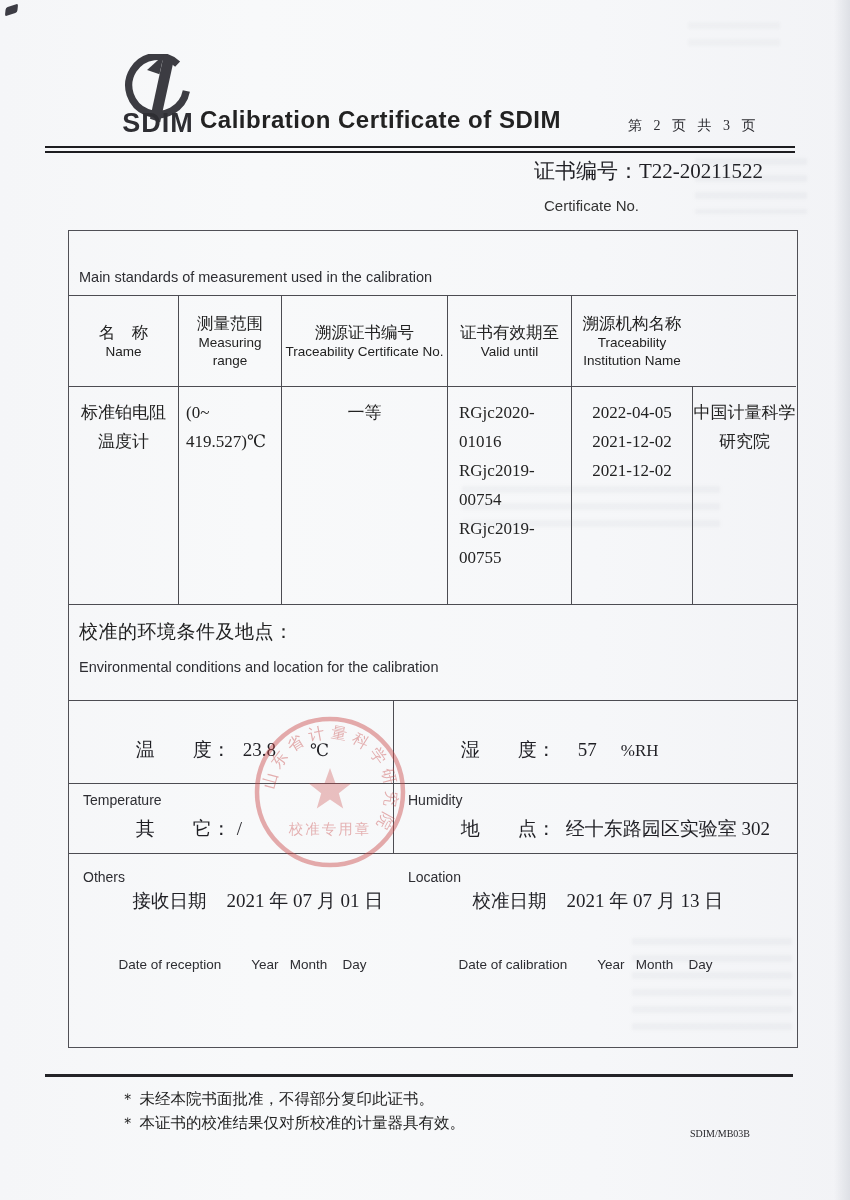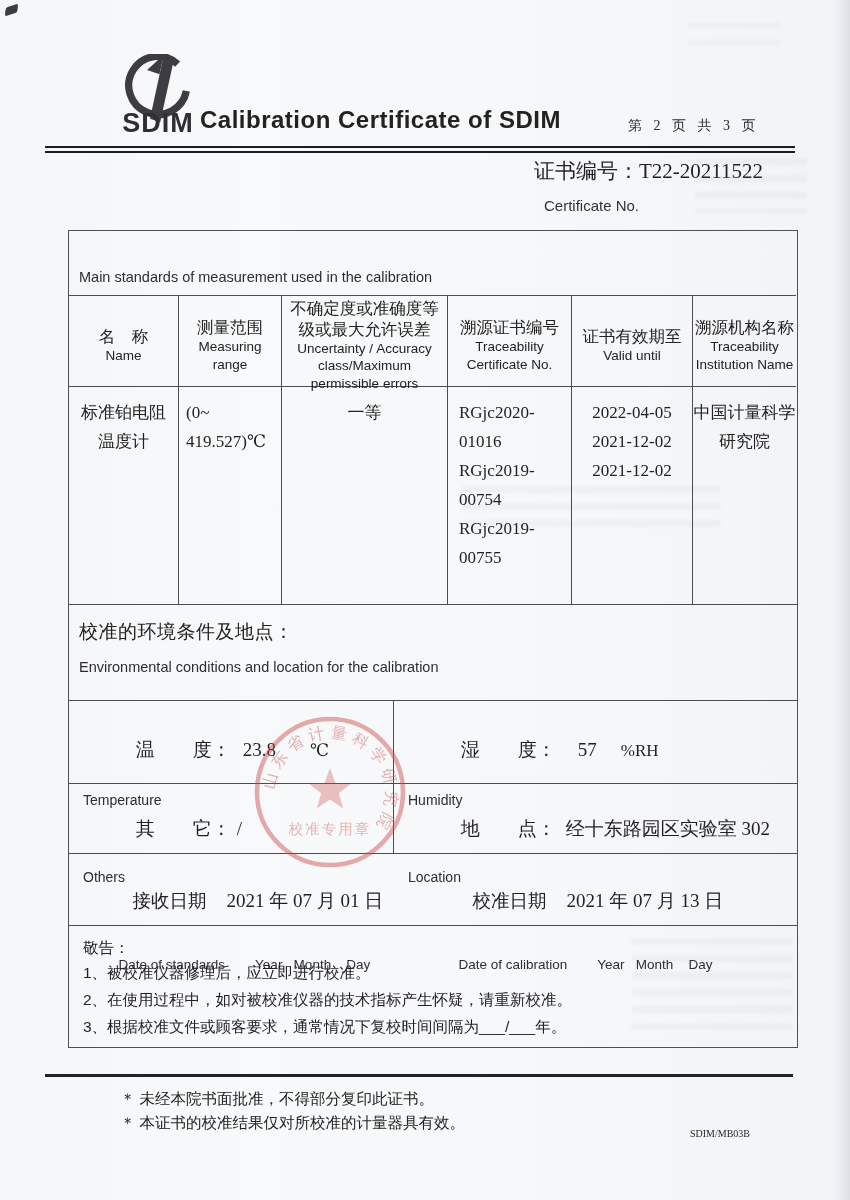--- a/index.html
+++ b/index.html
@@ -133,24 +133,20 @@
     <div class="grid6 std-head">
       <div class="cell">
         <div class="zh">名　称</div>
         <div class="en">Name</div>
       </div>
       <div class="cell">
         <div class="zh">测量范围</div>
         <div class="en">Measuring range</div>
       </div>
       <div class="cell">
-        <div class="zh">不确定度或准确度等级或最大允许误差</div>
-        <div class="en">Uncertainty / Accuracy class/Maximum permissible errors</div>
-      </div>
-      <div class="cell">
         <div class="zh">溯源证书编号</div>
         <div class="en">Traceability Certificate No.</div>
       </div>
       <div class="cell">
         <div class="zh">证书有效期至</div>
         <div class="en">Valid until</div>
       </div>
       <div class="cell">
         <div class="zh">溯源机构名称</div>
         <div class="en">Traceability Institution Name</div>
@@ -219,39 +215,33 @@
         <div class="env-en" style="padding-top:5px;">Location</div>
       </div>
     </div>
 
     <div class="row dates-row">
       <div class="date-block db1">
         <div class="date-line1">
           <span class="date-zh">接收日期</span><span class="date-val">2021 年 07 月 01 日</span>
         </div>
         <div class="date-line2">
-          <span>Date of standards</span><span class="date-units">Year   Month    Day</span>
+          <span>Date of reception</span><span class="date-units">Year   Month    Day</span>
         </div>
       </div>
       <div class="date-block db2">
         <div class="date-line1">
           <span class="date-zh">校准日期</span><span class="date-val">2021 年 07 月 13 日</span>
         </div>
         <div class="date-line2">
           <span>Date of calibration</span><span class="date-units">Year   Month    Day</span>
         </div>
       </div>
     </div>
 
-    <div class="notes">
-      <div class="notes-title">敬告：</div>
-      <div class="notes-item">1、被校准仪器修理后，应立即进行校准。</div>
-      <div class="notes-item">2、在使用过程中，如对被校准仪器的技术指标产生怀疑，请重新校准。</div>
-      <div class="notes-item">3、根据校准文件或顾客要求，通常情况下复校时间间隔为___/___年。</div>
-    </div>
   </div>
 
   <svg class="stamp" width="160" height="160" viewBox="0 0 160 160">
     <defs>
       <path id="ringPath" d="M 24,82 A 56,56 0 1 1 136,82 A 56,56 0 1 1 24,82"></path>
     </defs>
     <circle cx="80" cy="80" r="73" fill="none" stroke="rgba(202,72,72,0.55)" stroke-width="4.5"></circle>
     <polygon points="80,56 85.4,71 101.2,71.6 88.8,81.3 93.2,96.5 80,87.5 66.8,96.5 71.2,81.3 58.8,71.6 74.6,71" fill="rgba(202,72,72,0.40)"></polygon>
     <text font-size="16" letter-spacing="5" fill="rgba(198,66,66,0.50)" font-family="Liberation Serif, DejaVu Serif, serif">
       <textPath href="#ringPath" startOffset="4">山东省计量科学研究院</textPath>

